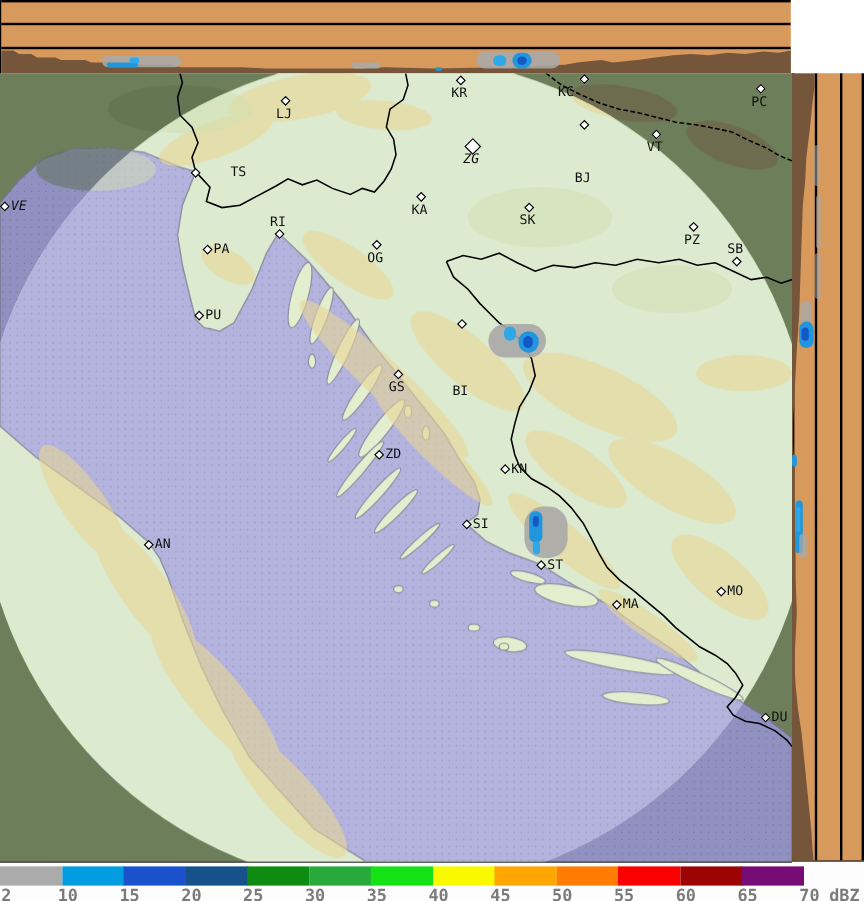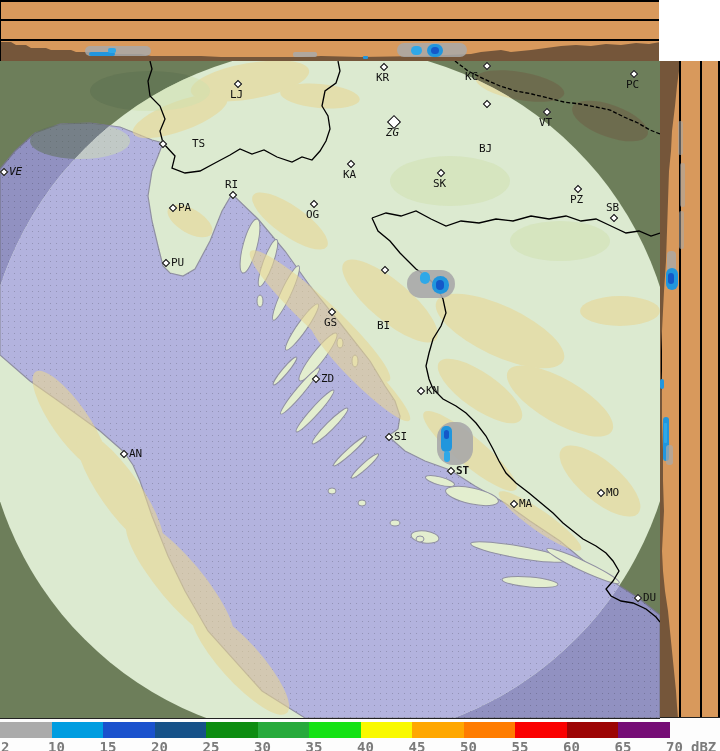--- a/index.html
+++ b/index.html
@@ -248,21 +248,21 @@
         <div class="city">
           <div class="city-marker" style="height: 4px; width: 4px; left: 386px; top: 373px;"></div>
           <div class="city-label" style="left: 394px; top: 370px;">SI</div>
         </div>
         <div class="city">
           <div class="city-marker" style="height: 4px; width: 4px; left: 121px; top: 390px;"></div>
           <div class="city-label" style="left: 129px; top: 387px;">AN</div>
         </div>
         <div class="city">
           <div class="city-marker" style="height: 4px; width: 4px; left: 448px; top: 407px;"></div>
-          <div class="city-label" style="left: 456px; top: 404px; font-weight: bold;">ST</div>
+          <div class="city-label" style="left: 456px; top: 404px;">ST</div>
         </div>
         <div class="city">
           <div class="city-marker" style="height: 4px; width: 4px; left: 511px; top: 440px;"></div>
           <div class="city-label" style="left: 519px; top: 437px;">MA</div>
         </div>
         <div class="city">
           <div class="city-marker" style="height: 4px; width: 4px; left: 598px; top: 429px;"></div>
           <div class="city-label" style="left: 606px; top: 426px;">MO</div>
         </div>
         <div class="city">

